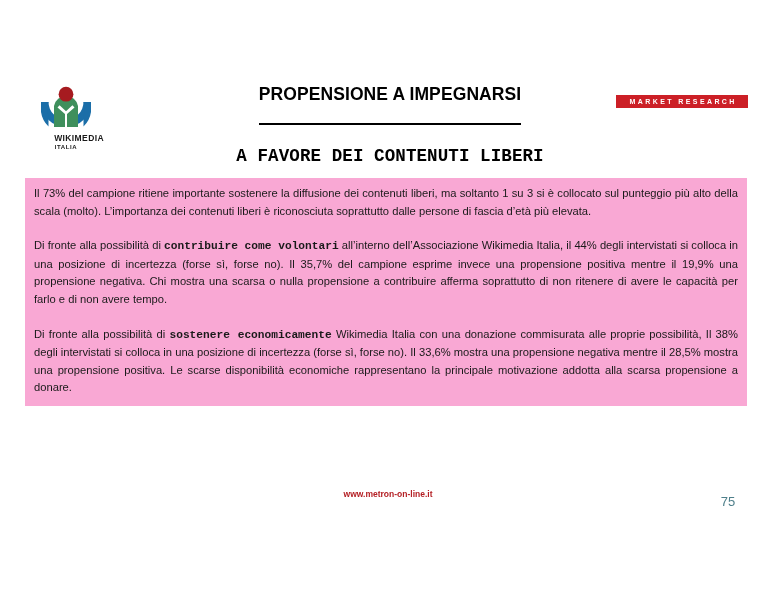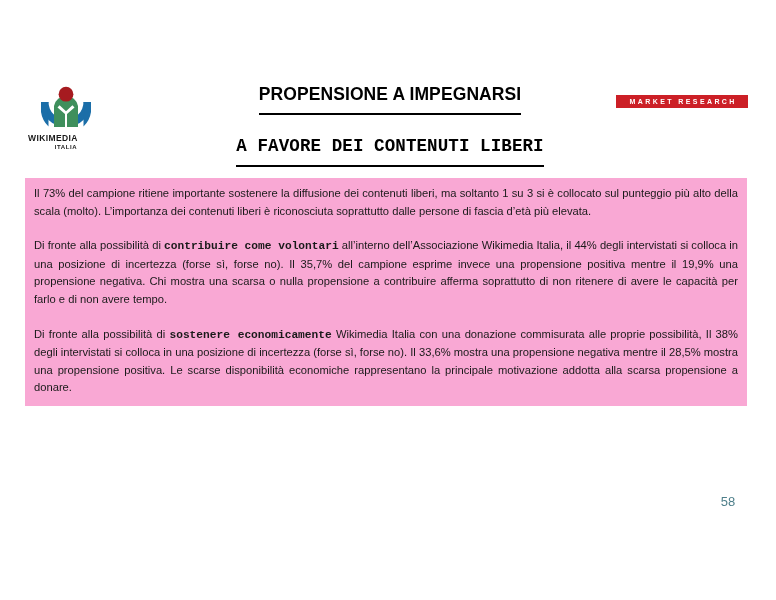--- a/index.html
+++ b/index.html
@@ -38,21 +38,21 @@
     width: 76px;
     height: 68px;
   }
   .wm-mark {
     position: relative;
     width: 76px;
     height: 46px;
   }
   .wm-mark svg { display: block; }
   .wm-name {
-    text-align: left;
+    text-align: right;
     font-size: 8.5px;
     font-weight: bold;
     letter-spacing: 0.4px;
     color: #1a1a1a;
     line-height: 10px;
     margin-top: 1px;
   }
   .wm-sub {
     text-align: center;
     font-size: 6px;
@@ -71,21 +71,21 @@
     text-align: center;
   }
   .title-line {
     display: inline-block;
     font-size: 17.5px;
     font-weight: bold;
     color: #000000;
     letter-spacing: 0.1px;
     line-height: 25px;
     border-bottom: 2px solid #000000;
-    padding-bottom: 6px;
+    padding-bottom: 16px;
   }
   .title-line + .title-line { margin-top: 19px; font-family: Liberation Mono, monospace; }
 
   
   .metron-logo {
     position: absolute;
     left: 616px;
     top: 10px;
     width: 132px;
   }
@@ -189,15 +189,16 @@
     </div>
 
   </div>
 
   <div class="text-panel" id="text-panel">
       <p class="para"><span>Il 73% del campione ritiene importante sostenere la diffusione dei contenuti liberi, ma soltanto 1 su 3 si è collocato sul punteggio più alto della scala (molto). L’importanza dei contenuti liberi è riconosciuta soprattutto dalle persone di fascia d’età più elevata.</span></p>
       <p class="para"><span>Di fronte alla possibilità di </span><b>contribuire come volontari</b><span> all’interno dell’Associazione Wikimedia Italia, il 44% degli intervistati si colloca in una posizione di incertezza (forse sì, forse no). Il 35,7% del campione esprime invece una propensione positiva mentre il 19,9% una propensione negativa. Chi mostra una scarsa o nulla propensione a contribuire afferma soprattutto di non ritenere di avere le capacità per farlo e di non avere tempo.</span></p>
       <p class="para"><span>Di fronte alla possibilità di </span><b>sostenere economicamente</b><span> Wikimedia Italia con una donazione commisurata alle proprie possibilità, Il 38% degli intervistati si colloca in una posizione di incertezza (forse sì, forse no). Il 33,6% mostra una propensione negativa mentre il 28,5% mostra una propensione positiva. Le scarse disponibilità economiche rappresentano la principale motivazione addotta alla scarsa propensione a donare.</span></p>
     </div>
 
-  <div class="page-num">58</div>
+  <div class="footer-url">www.metron-on-line.it</div>
+  <div class="page-num">75</div>
 
 </div>
 
 </body></html>

